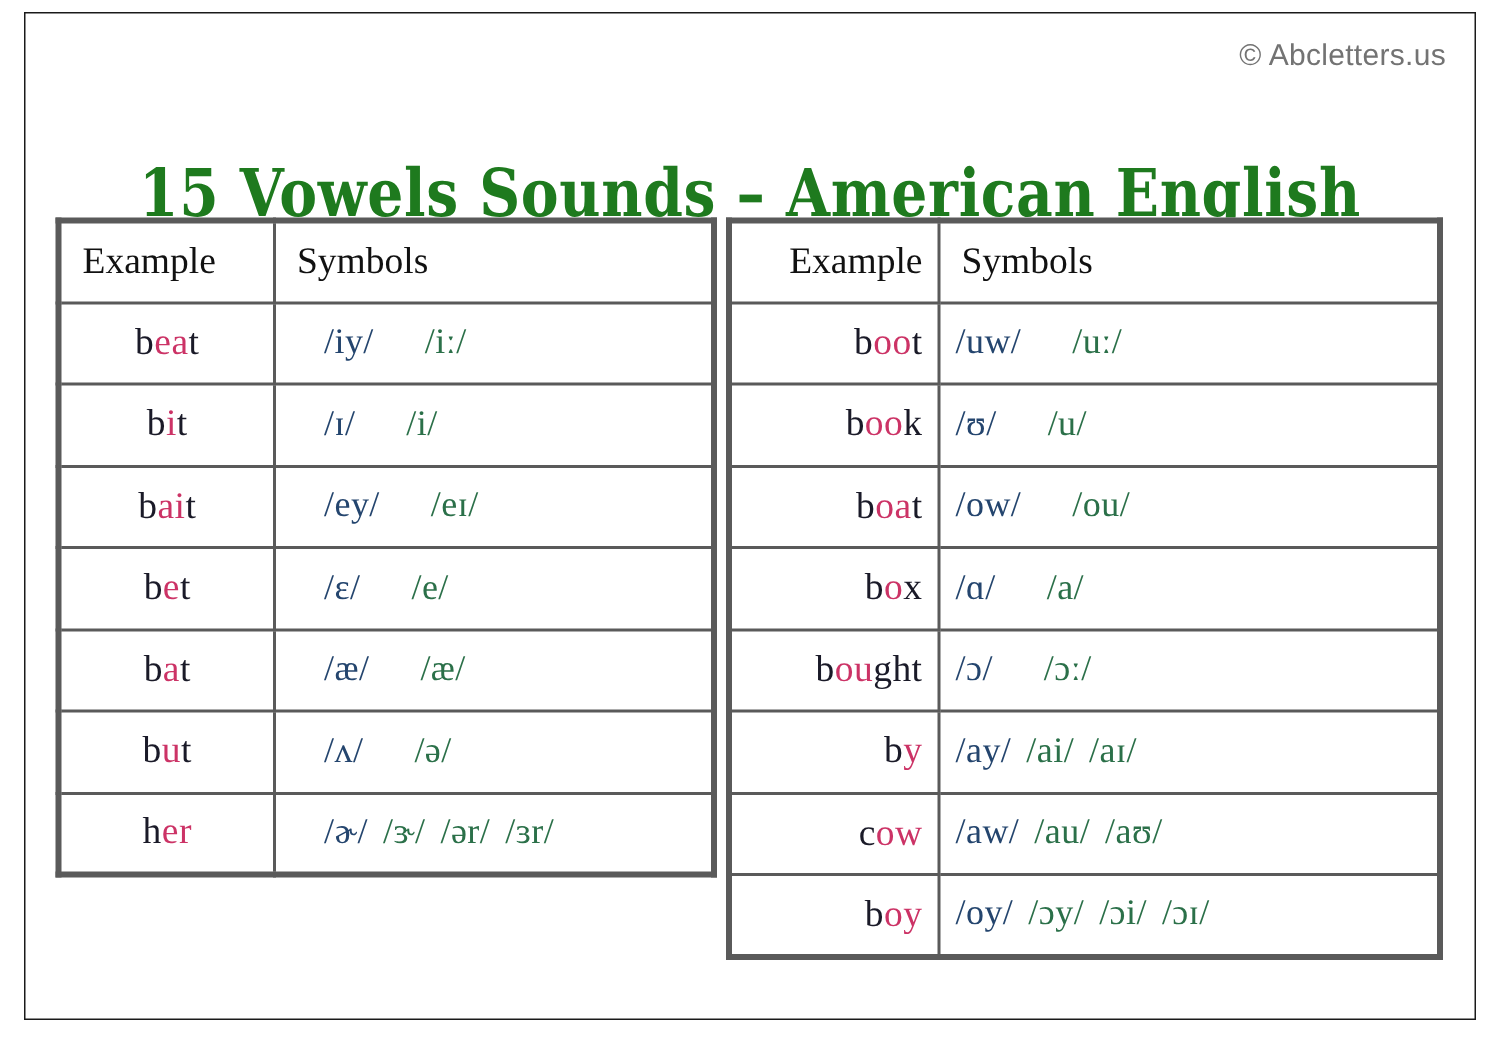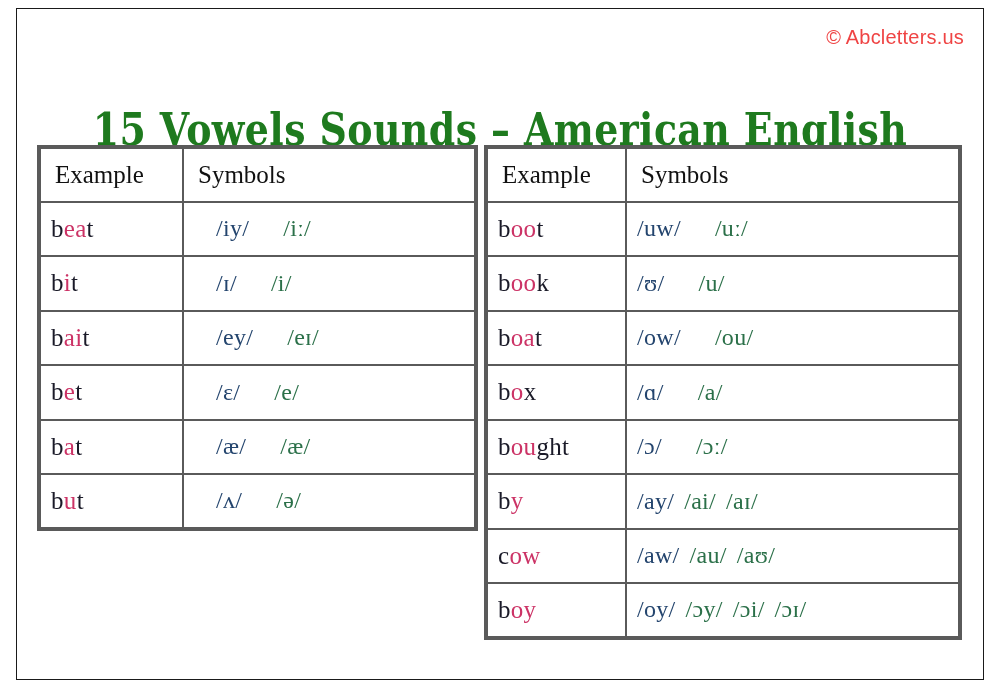--- a/index.html
+++ b/index.html
@@ -33,21 +33,21 @@
     box-sizing: border-box;
     pointer-events: none;
   }
 
   #copyright {
     position: absolute;
     right: 36px;
     top: 26px;
     font-family: "Liberation Sans", "DejaVu Sans", sans-serif;
     font-size: 20px;
-    color: #ef4444;
+    color: #737373;
     letter-spacing: .2px;
     white-space: nowrap;
   }
 
   #title {
     position: absolute;
     left: 0;
     right: 0;
     top: 76px;
     text-align: center;
@@ -83,23 +83,23 @@
 
   .vtable td {
     border: 2px solid #5a5a5a;
     height: 54.5px;
     padding: 0 10px;
     box-sizing: border-box;
     vertical-align: middle;
     white-space: nowrap;
   }
 
-  .col-example { width: 144px; }
+  .col-example { width: 144px; text-align: center; }
   .left  .col-symbols { width: 293px; padding-left: 32px; }
-  .right .col-example { width: 140px; text-align: left; }
+  .right .col-example { width: 140px; text-align: right; }
   .right .col-symbols { width: 334px; }
 
   .hdr {
     font-size: 25px;
     color: #111111;
     text-align: left;
     padding-left: 14px !important;
   }
 
   .word {
@@ -154,20 +154,24 @@
             <td class="col-symbols syms"><span class="sym-blue">/ɛ/</span><span class="sp1">&nbsp;</span><span class="sym-green">/e/</span></td>
           </tr>
           <tr>
             <td class="col-example word"><span>b</span><span class="hl">a</span><span>t</span></td>
             <td class="col-symbols syms"><span class="sym-blue">/æ/</span><span class="sp1">&nbsp;</span><span class="sym-green">/æ/</span></td>
           </tr>
           <tr>
             <td class="col-example word"><span>b</span><span class="hl">u</span><span>t</span></td>
             <td class="col-symbols syms"><span class="sym-blue">/ʌ/</span><span class="sp1">&nbsp;</span><span class="sym-green">/ə/</span></td>
           </tr>
+          <tr>
+            <td class="col-example word"><span>h</span><span class="hl">er</span><span></span></td>
+            <td class="col-symbols syms"><span class="sym-blue">/ɚ/</span><span class="sp2">&nbsp;</span><span class="sym-green">/ɝ/</span><span class="sp2">&nbsp;</span><span class="sym-green">/ər/</span><span class="sp2">&nbsp;</span><span class="sym-green">/ɜr/</span></td>
+          </tr>
         </tbody>
     </table>
 
     <table class="vtable right">
       <tbody id="right-body">
           <tr>
             <td class="col-example hdr">Example</td>
             <td class="col-symbols hdr">Symbols</td>
           </tr>
           <tr>

